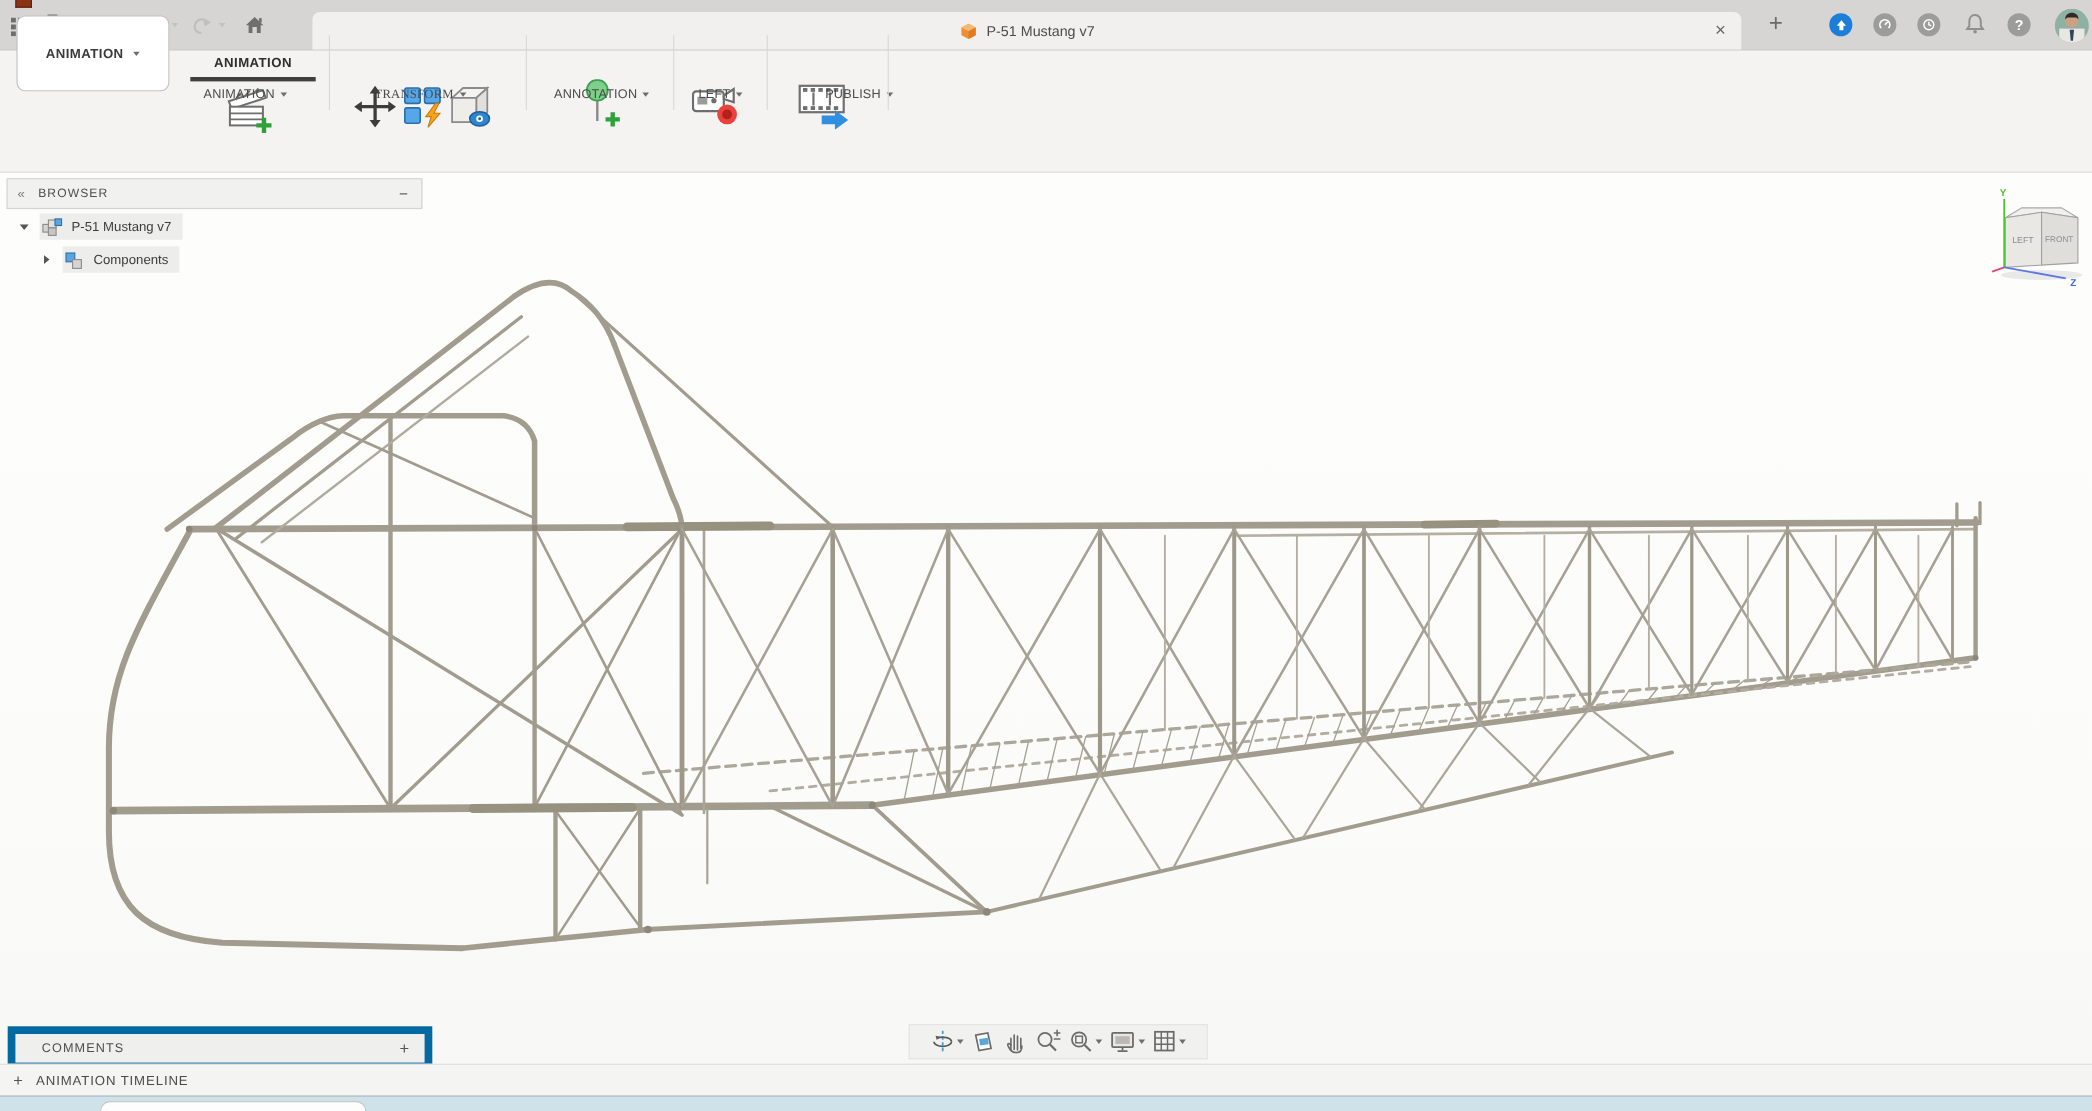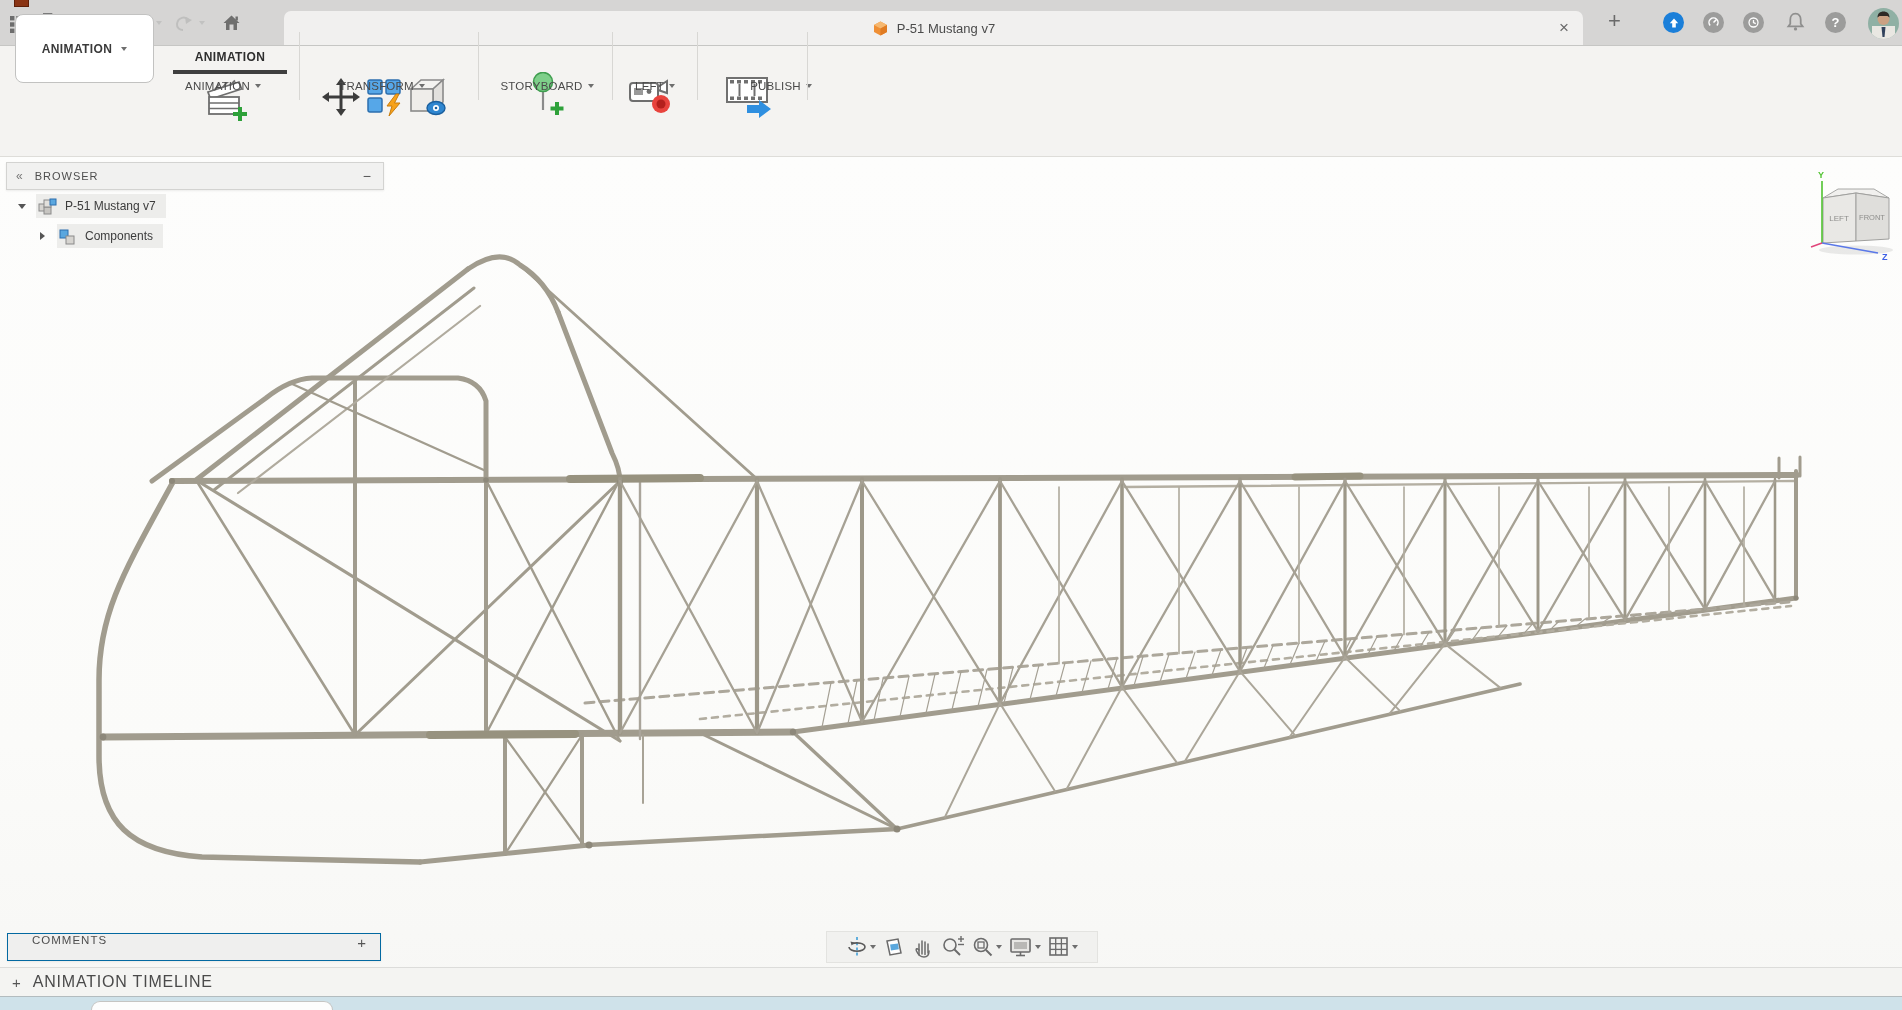--- a/index.html
+++ b/index.html
@@ -31,31 +31,31 @@
   #browser-hdr{left:6px;top:162px;width:376px;height:26px;background:#f1f1f0;border:1px solid #d3d3d1;
                box-shadow:0 1px 2px rgba(0,0,0,.07);display:flex;align-items:center;}
   #browser-hdr .t{font-size:11px;letter-spacing:1px;color:#4e4e4e;margin-left:12px;}
   #browser-hdr .coll{margin-left:9px;color:#787878;font-size:12px;}
   #browser-hdr .min{margin-left:auto;margin-right:12px;color:#555;font-size:14px;}
   .brow{display:flex;align-items:center;font-size:12px;color:#3c3c3c;height:22px;}
   .hl{background:#ededeb;padding:2px 10px 2px 2px;display:flex;align-items:center;gap:8px;height:20px;}
   .chev-d{width:0;height:0;border-left:4px solid transparent;border-right:4px solid transparent;border-top:5px solid #555;}
   .chev-r{width:0;height:0;border-top:4px solid transparent;border-bottom:4px solid transparent;border-left:5px solid #555;}
   
-  #comments-bar{left:7px;top:933px;width:372px;height:26px;background:#efefee;border:1px solid #0369a1;
-                box-shadow:0 1px 2px rgba(0,0,0,.06);display:flex;align-items:flex-start;}
+  #comments-bar{left:7px;top:933px;width:372px;height:26px;background:#efefee;border:7px solid #0369a1;
+                box-shadow:0 1px 2px rgba(0,0,0,.06);display:flex;align-items:center;}
   #comments-bar .t{font-size:11.5px;letter-spacing:1px;color:#4e4e4e;margin-left:24px;}
   #comments-bar .plus{margin-left:auto;margin-right:14px;color:#555;font-size:15px;}
   #navbar{left:826px;top:931px;width:270px;height:30px;background:#f1f1ef;border:1px solid #e3e3e0;
           display:flex;align-items:center;justify-content:center;gap:7px;}
   .nav-item{display:flex;align-items:center;gap:2px;}
   #timeline-bar{left:0;top:967px;width:1902px;height:28px;background:#f4f4f2;border-top:1px solid #dcdcda;
                 border-bottom:1px solid #c2c2c0;display:flex;align-items:center;}
   #timeline-bar .plus{font-size:15px;color:#555;margin-left:12px;}
-  #timeline-bar .t{font-size:16px;letter-spacing:.8px;color:#4a4a4a;margin-left:12px;}
+  #timeline-bar .t{font-size:12px;letter-spacing:.8px;color:#4a4a4a;margin-left:12px;}
   #blue-strip{left:0;top:996px;width:1902px;height:14px;background:#cfe2ea;border-top:1px solid #b3bcbf;}
   #tl-panel{left:91px;top:1001px;width:240px;height:12px;background:#fdfdfd;border:1px solid #c5c5c3;border-bottom:none;border-radius:9px 9px 0 0;}
   svg{display:block;}
 </style>
 </head>
 <body>
 
 <div class="abs" style="left:0;top:156px;width:1902px;height:840px;background:linear-gradient(180deg,#fdfdfc 0%,#fbfbf9 70%,#f7f7f5 100%);"></div>
 
 <svg id="truss" class="abs" style="left:0;top:0;pointer-events:none;" width="1902" height="1010" viewBox="0 0 1902 1010">
@@ -384,38 +384,38 @@
 <div class="abs" style="left:407px;top:77px;">
   <svg width="40" height="40" viewBox="0 0 40 40">
     <polygon points="4,12 14,3 36,3 26,12" fill="#f4f3f1" stroke="#8a8a8a" stroke-width="1.6"></polygon>
     <polygon points="26,12 36,3 36,25 26,34" fill="#e2e0dd" stroke="#8a8a8a" stroke-width="1.6"></polygon>
     <rect x="4" y="12" width="22" height="22" fill="#efedea" stroke="#8a8a8a" stroke-width="1.6"></rect>
     <ellipse cx="29" cy="31" rx="9" ry="6.5" fill="#2f86d0" stroke="#1a5f9e" stroke-width="1.4"></ellipse>
     <circle cx="29" cy="31" r="3" fill="#fff"></circle>
       <circle cx="29" cy="31" r="1.3" fill="#1a5f9e"></circle>
   </svg>
 </div>
-<div class="abs grp-label" style="left:324px;width:116px;">
+<div class="abs grp-label" style="left:324px;width:116px;font-family:Liberation Serif, serif;">
   <span>TRANSFORM</span>
     <span class="tri"></span>
 </div>
 <div class="abs sep" style="left:478px;"></div>
 
 <div class="abs" style="left:532px;top:72px;">
   <svg width="34" height="44" viewBox="0 0 34 44">
     <line x1="11" y1="18" x2="11" y2="38" stroke="#8a8a8a" stroke-width="2.2"></line>
     <circle cx="11" cy="10" r="9.5" fill="#7ecf8a" stroke="#3f9e4f" stroke-width="1.6"></circle>
     <g stroke="#2ea13a" stroke-width="4">
         <line x1="25" y1="30" x2="25" y2="43"></line>
         <line x1="18.5" y1="36.5" x2="31.5" y2="36.5"></line>
       </g>
   </svg>
 </div>
 <div class="abs grp-label" style="left:487px;width:120px;">
-  <span>STORYBOARD</span>
+  <span>ANNOTATION</span>
     <span class="tri"></span>
 </div>
 <div class="abs sep" style="left:612px;"></div>
 
 <div class="abs" style="left:629px;top:77px;">
   <svg width="46" height="38" viewBox="0 0 46 38">
     <rect x="1" y="6" width="28" height="18" rx="3" fill="#fff" stroke="#6e6e6e" stroke-width="2"></rect>
     <rect x="5" y="11" width="9" height="7" fill="#9a9a9a"></rect>
     <circle cx="20" cy="14.5" r="2.4" fill="#6e6e6e"></circle>
     <polygon points="29,10 38,4 38,16 29,13" fill="#fff" stroke="#6e6e6e" stroke-width="2"></polygon>

